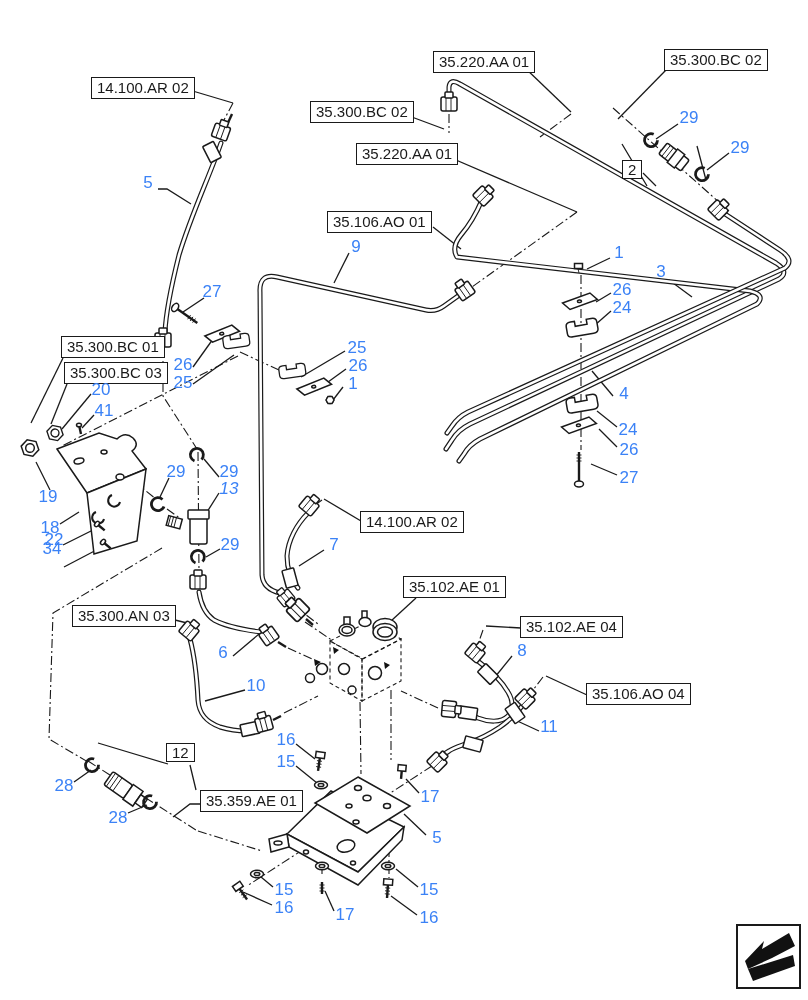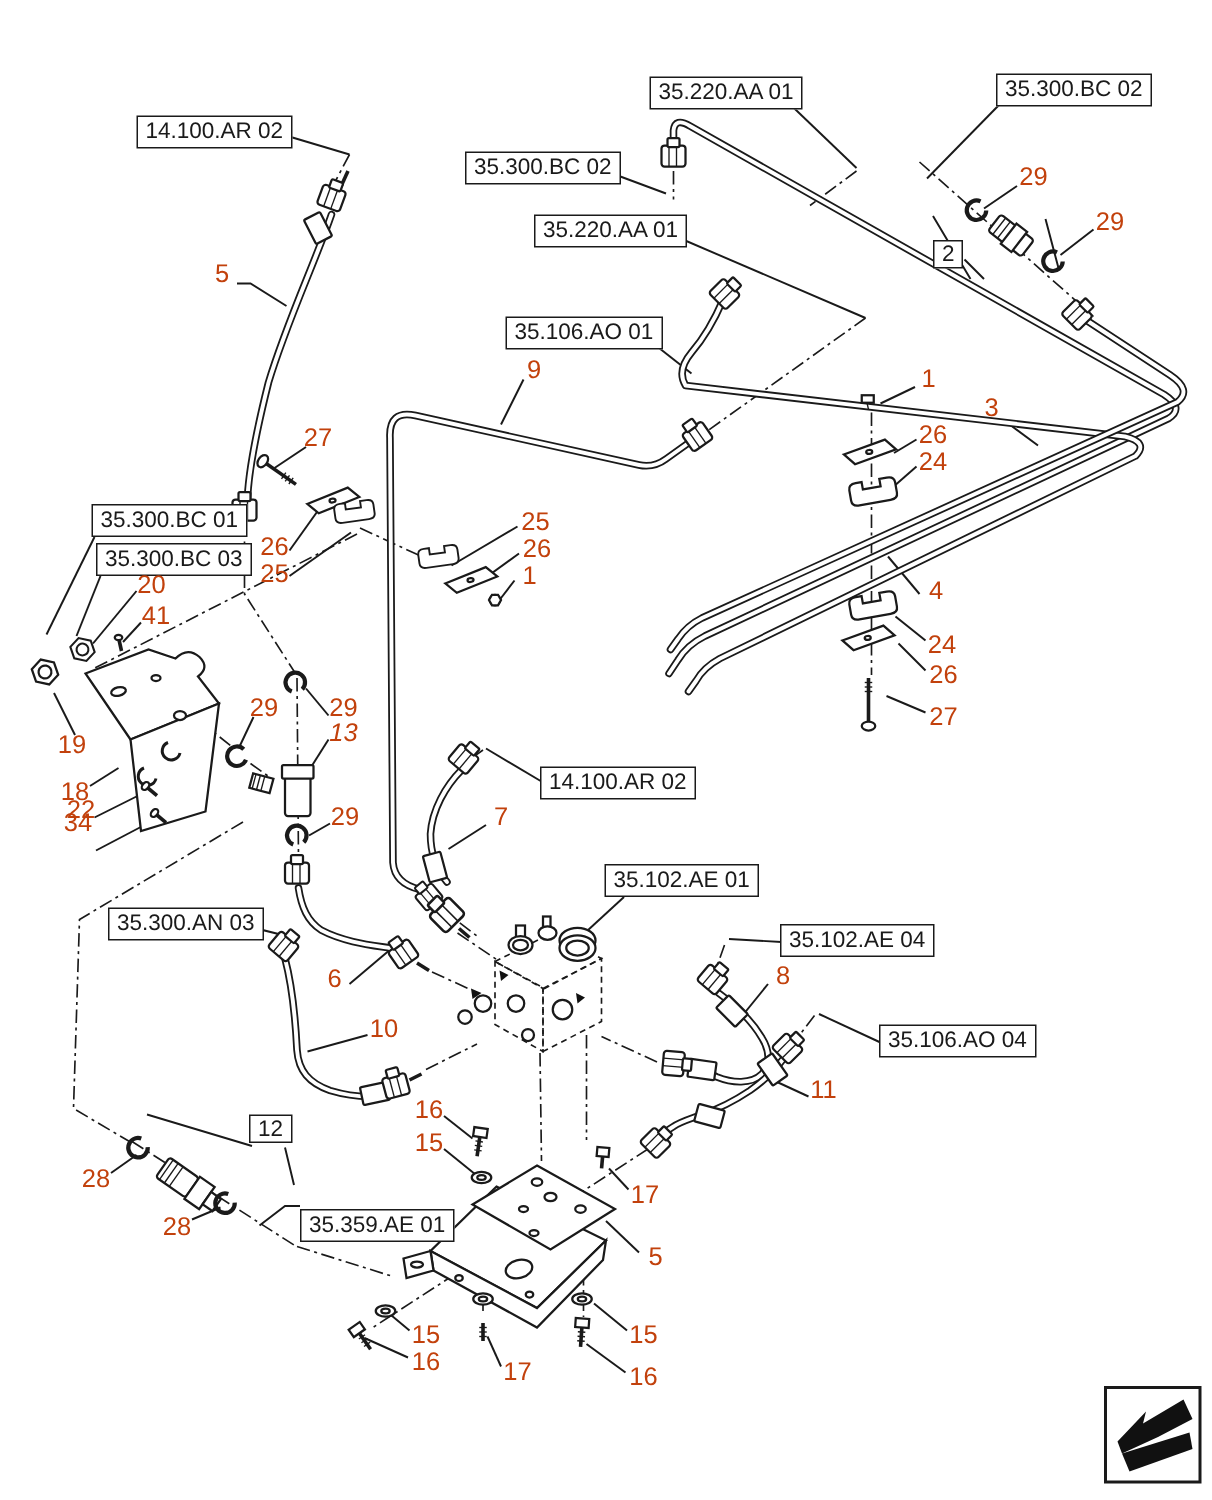--- a/index.html
+++ b/index.html
@@ -3,21 +3,21 @@
 <meta charset="utf-8">
 <style>
   html,body{margin:0;padding:0;background:#fff;}
   .canvas{position:relative;width:808px;height:1000px;background:#ffffff;
     font-family:"Liberation Sans", sans-serif;overflow:hidden;}
   .canvas svg{position:absolute;left:0;top:0;}
   .ref-label{position:absolute;border:1.7px solid #1a1a1a;background:#fff;
     font-size:15px;color:#1a1a1a;padding:1px 5px;line-height:18px;white-space:nowrap;z-index:3;}
   .num-box{position:absolute;border:1.6px solid #1a1a1a;background:#fff;
     font-size:15px;color:#1a1a1a;padding:0 5px;line-height:17px;z-index:3;}
-  .callout{position:absolute;font-size:17px;color:#c2410c;transform:translate(-50%,-50%);
+  .callout{position:absolute;font-size:17px;color:#3b82f6;transform:translate(-50%,-50%);
     z-index:3;white-space:nowrap;}
   
   .po{stroke:#1a1a1a;stroke-width:5;fill:none;stroke-linejoin:round;stroke-linecap:round;}
   .pi{stroke:#ffffff;stroke-width:2.6;fill:none;stroke-linejoin:round;stroke-linecap:round;}
   .part{fill:#ffffff;stroke:#1a1a1a;stroke-width:1.5;}
   .thin{stroke:#1a1a1a;stroke-width:.9;fill:none;}
   .mid{stroke:#1a1a1a;stroke-width:2.4;fill:none;}
   .ring{fill:none;stroke:#1a1a1a;stroke-width:2.8;}
   .lead{stroke:#1a1a1a;stroke-width:1.3;fill:none;}
   .dd{stroke:#1a1a1a;stroke-width:1.1;fill:none;stroke-dasharray:9 3 2 3;}
@@ -399,29 +399,29 @@
     <polygon points="748,969 793,955 795,966 753,981" class="solid"></polygon>
   </g>
 </svg>
 
   <div id="labels-layer">
       <div class="ref-label" style="left: 91px; top: 77px;">14.100.AR 02</div>
       <div class="ref-label" style="left: 433px; top: 51px;">35.220.AA 01</div>
       <div class="ref-label" style="left: 664px; top: 49px;">35.300.BC 02</div>
       <div class="ref-label" style="left: 310px; top: 101px;">35.300.BC 02</div>
       <div class="ref-label" style="left: 356px; top: 143px;">35.220.AA 01</div>
-      <div class="ref-label" style="left: 337px; top: 211px;">35.106.AO 01</div>
+      <div class="ref-label" style="left: 327px; top: 211px;">35.106.AO 01</div>
       <div class="ref-label" style="left: 61px; top: 336px;">35.300.BC 01</div>
       <div class="ref-label" style="left: 64px; top: 362px;">35.300.BC 03</div>
       <div class="ref-label" style="left: 360px; top: 511px;">14.100.AR 02</div>
       <div class="ref-label" style="left: 403px; top: 576px;">35.102.AE 01</div>
       <div class="ref-label" style="left: 520px; top: 616px;">35.102.AE 04</div>
       <div class="ref-label" style="left: 586px; top: 683px;">35.106.AO 04</div>
       <div class="ref-label" style="left: 72px; top: 605px;">35.300.AN 03</div>
-      <div class="ref-label" style="left: 200px; top: 790px; margin-top: 16px;">35.359.AE 01</div>
+      <div class="ref-label" style="left: 200px; top: 790px;">35.359.AE 01</div>
       <div class="num-box" style="left: 622px; top: 160px;">2</div>
       <div class="num-box" style="left: 166px; top: 743px;">12</div>
     </div>
   <div id="callouts-layer">
       <div class="callout" style="left: 148px; top: 183px;">5</div>
       <div class="callout" style="left: 212px; top: 292px;">27</div>
       <div class="callout" style="left: 183px; top: 365px;">26</div>
       <div class="callout" style="left: 183px; top: 383px;">25</div>
       <div class="callout" style="left: 357px; top: 348px;">25</div>
       <div class="callout" style="left: 358px; top: 366px;">26</div>

